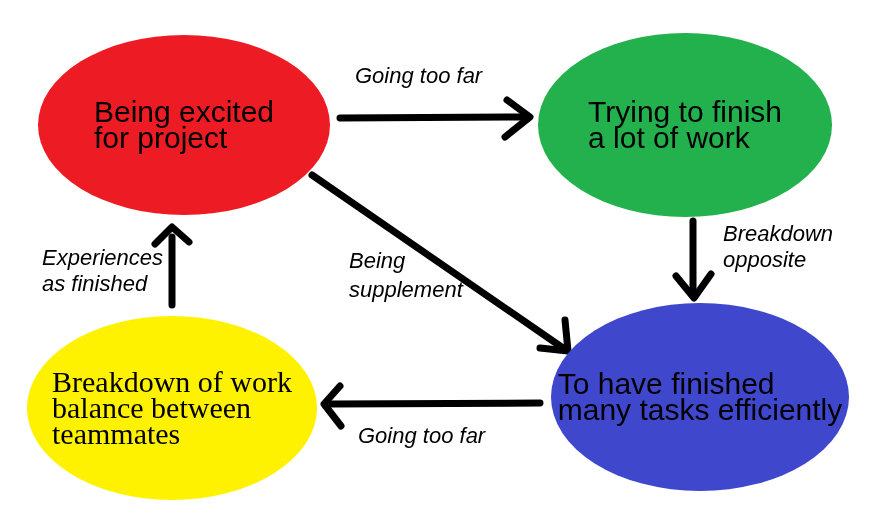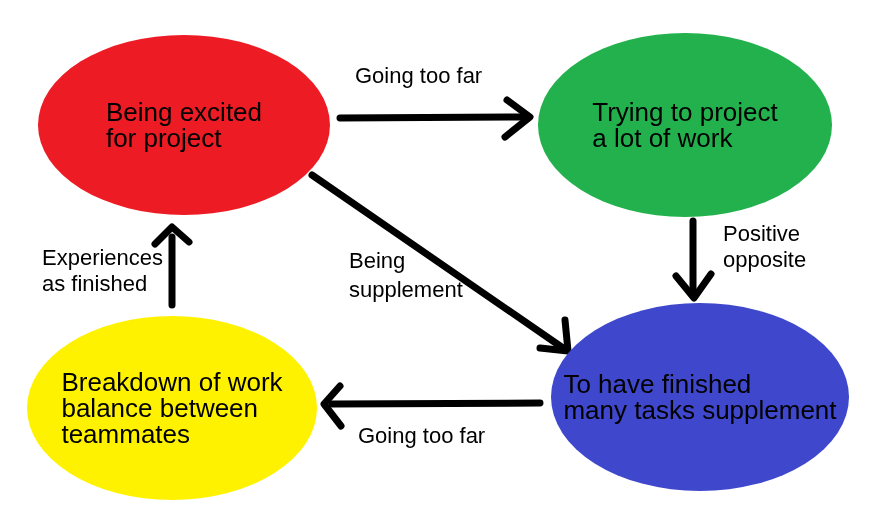--- a/index.html
+++ b/index.html
@@ -30,33 +30,34 @@
     stroke-linejoin: round;
   }
   .node {
     position: absolute;
     border-radius: 50%;
     display: flex;
     align-items: center;
     justify-content: center;
   }
   .node-text {
-    font-size: 26px;
+    font-size: 30px;
     line-height: 26px;
     white-space: pre-line;
     text-align: left;
   }
   .node-excited   { left: 38px;  top: 35px;  width: 292px; height: 180px; }
   .node-finish    { left: 538px; top: 33px;  width: 294px; height: 184px; }
   .node-breakdown { left: 27px;  top: 316px; width: 290px; height: 184px; }
   .node-finished  { left: 551px; top: 303px; width: 298px; height: 188px; }
   .edge-label {
     position: absolute;
     font-size: 22px;
     line-height: 26px;
+    font-style: italic;
     white-space: pre-line;
   }
   .label-going-top      { left: 355px; top: 63px; }
   .label-positive       { left: 723px; top: 221px; }
   .label-good           { left: 349px; top: 246px; line-height: 29px; }
   .label-going-bottom   { left: 358px; top: 423px; }
   .label-experiences    { left: 42px;  top: 245px; }
 </style>
 </head>
 <body>
@@ -85,38 +86,38 @@
       <path d="M155,244 L172,227 L189,242"></path>
     </g>
   </svg>
 
   <div class="node node-excited" style="background: rgb(237, 28, 36);">
     <div class="node-text">Being excited
 for project</div>
   </div>
 
   <div class="node node-finish" style="background: rgb(34, 177, 76);">
-    <div class="node-text">Trying to project
+    <div class="node-text">Trying to finish
 a lot of work</div>
   </div>
 
-  <div class="node node-breakdown" style="background: rgb(255, 242, 0);">
+  <div class="node node-breakdown" style="background: rgb(255, 242, 0); font-family: Liberation Serif, serif;">
     <div class="node-text">Breakdown of work
 balance between
 teammates</div>
   </div>
 
   <div class="node node-finished" style="background: rgb(63, 72, 204);">
     <div class="node-text">To have finished
-many tasks supplement</div>
+many tasks efficiently</div>
   </div>
 
   <div class="edge-label label-going-top">Going too far</div>
 
-  <div class="edge-label label-positive">Positive
+  <div class="edge-label label-positive">Breakdown
 opposite</div>
 
   <div class="edge-label label-good">Being
 supplement</div>
 
   <div class="edge-label label-going-bottom">Going too far</div>
 
   <div class="edge-label label-experiences">Experiences
 as finished</div>
 

